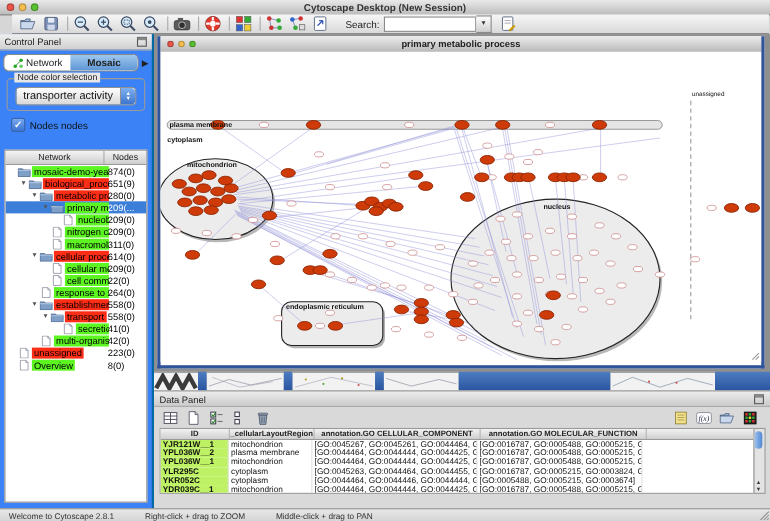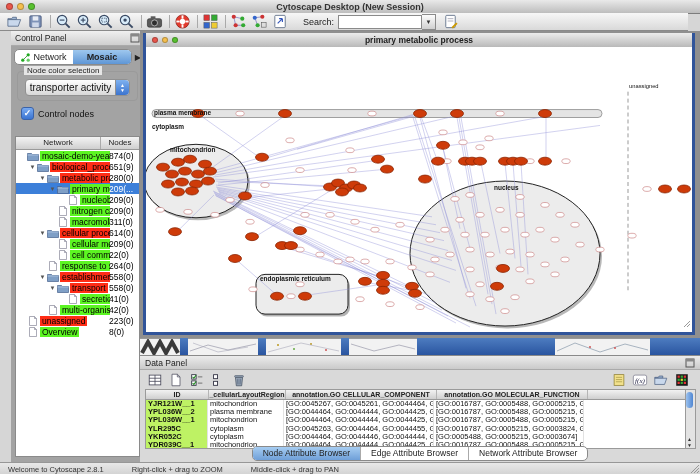--- a/index.html
+++ b/index.html
@@ -8,34 +8,34 @@
        -webkit-font-smoothing:antialiased;}
   
   #titlebar{position:absolute;left:0;top:0;width:700px;height:13px;
     background:linear-gradient(#e9e9e9,#bdbdbd);border-bottom:1px solid #7d7d7d;
     display:flex;align-items:center;}
   .lights{display:flex;gap:4px;margin-left:6px;}
   .light{width:7px;height:7px;border-radius:50%;border:1px solid rgba(0,0,0,.25);box-sizing:border-box;}
   .l-red{background:#e8564b}.l-yel{background:#f5bf4f}.l-grn{background:#58c12f}
   #win-title{position:absolute;left:0;right:0;text-align:center;font-size:9px;font-weight:bold;color:#333;}
   
-  #toolbar{position:absolute;left:0;top:13px;width:688px;height:18px;
+  #toolbar{position:absolute;left:11px;top:13px;width:688px;height:18px;
     background:linear-gradient(#f7f7f7,#d9d9d9);border-bottom:1px solid #8a8a8a;
     display:flex;align-items:center;padding-left:6px;box-sizing:border-box;}
   .tbtn{width:17px;height:17px;margin-right:4px;display:inline-flex;}
   .tbtn svg{width:100%;height:100%;}
   .tsep{width:1px;height:13px;background:#aaa;margin:0 4px 0 2px;}
   #search-label{font-size:9px;color:#222;margin:0 4px 0 10px;}
   #search-combo{display:flex;align-items:center;}
   #search-input{width:78px;height:12px;font-size:9px;border:1px solid #8a8a8a;background:#fff;padding:0 2px;}
   #search-drop{width:13px;height:14px;background:linear-gradient(#fdfdfd,#cfcfcf);border:1px solid #8a8a8a;border-left:none;
     font-size:6px;color:#333;display:flex;align-items:center;justify-content:center;}
   
-  #control-panel{position:absolute;left:11px;top:31px;width:140px;height:431px;
-    background:#a3a3a3;border-right:7px solid #0369a1;box-sizing:border-box;}
+  #control-panel{position:absolute;left:0;top:31px;width:140px;height:431px;
+    background:#3b82f6;border-right:2px solid #0369a1;box-sizing:border-box;}
   #cp-header{height:14px;background:linear-gradient(#f0f0f0,#cfcfcf);border-bottom:1px solid #aaa;
     display:flex;align-items:center;justify-content:space-between;padding:0 4px;}
   #cp-header span.t{font-size:8.5px;color:#222;}
   .float-ic{width:10px;height:10px;display:inline-flex;}
   .float-ic svg{width:100%;height:100%;}
   #cp-tabs{display:flex;align-items:center;margin:3px 3px 2px 3px;}
   .cp-tabgroup{display:flex;flex:1;border:1px solid #8a8a8a;border-radius:5px;overflow:hidden;background:#fff;height:14px;}
   .cp-tab{flex:1;display:flex;align-items:center;justify-content:center;font-size:9px;color:#222;gap:3px;}
   .cp-tab.active{background:linear-gradient(#9ec7ee,#5f96d6);font-weight:bold;}
   .tab-arrow{font-size:8px;color:#222;margin-left:3px;}
@@ -282,21 +282,21 @@
       <div id="dropdown">
         <span class="val">transporter activity</span>
         <span class="stepper">
             <span>▲</span>
             <span>▼</span>
           </span>
       </div>
     </div>
     <div id="checkbox-row">
       <span id="checkbox">✓</span>
-      <span id="checkbox-label">Control nodes</span>
+      <span id="checkbox-label">Nodes nodes</span>
     </div>
     <div id="tree-box">
       <div id="tree-header">
         <span class="h1">Network</span>
         <span class="h2">Nodes</span>
       </div>
       <div id="tree-rows">
           <div class="trow" style="padding-left: 2px;">
             <span class="tri"></span>
             <span class="ticon">
@@ -888,27 +888,20 @@
           <div class="c1">mitochondrion</div>
           <div class="c2">[GO:0044464, GO:0044444, GO:0044425, G...</div>
           <div class="c3">[GO:0016787, GO:0005488, GO:0005215, G...</div>
           <div class="c4"></div>
         </div>
       </div>
     <div id="dp-scroll">
       <span id="dp-thumb"></span>
       <span id="dp-arrows">▲<br>▼</span>
     </div>
-    <div id="dp-tabs">
-      <span class="dp-tabgroup" id="dp-tabgroup">
-          <span class="dp-tab active">Node Attribute Browser</span>
-          <span class="dp-tab">Edge Attribute Browser</span>
-          <span class="dp-tab">Network Attribute Browser</span>
-        </span>
-    </div>
   </div>
 
   <div id="status-bar">
       <span>Welcome to Cytoscape 2.8.1</span>
       <span>Right-click + drag to ZOOM</span>
       <span>Middle-click + drag to PAN</span>
     </div>
 
   <svg id="win-grip" viewBox="0 0 10 10">
     <line x1="2" y1="10" x2="10" y2="2" stroke="#999" stroke-width="1"></line>

